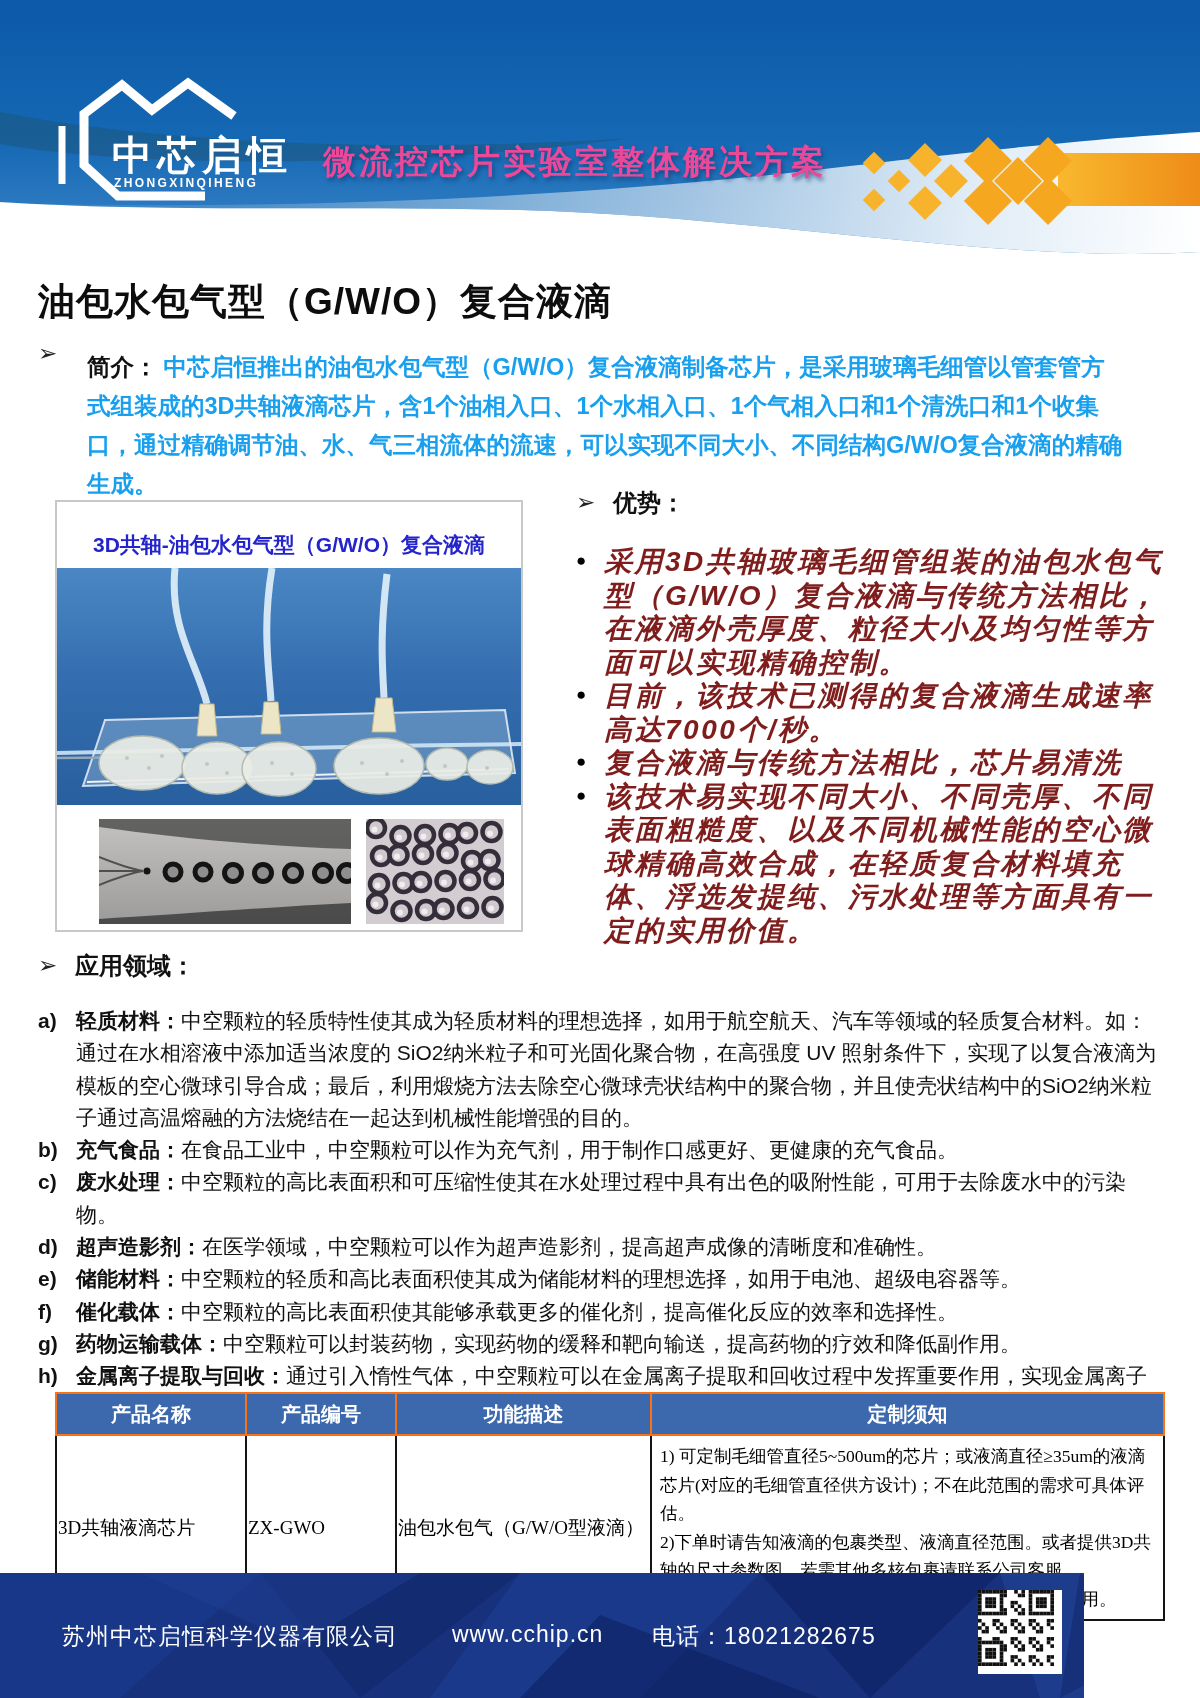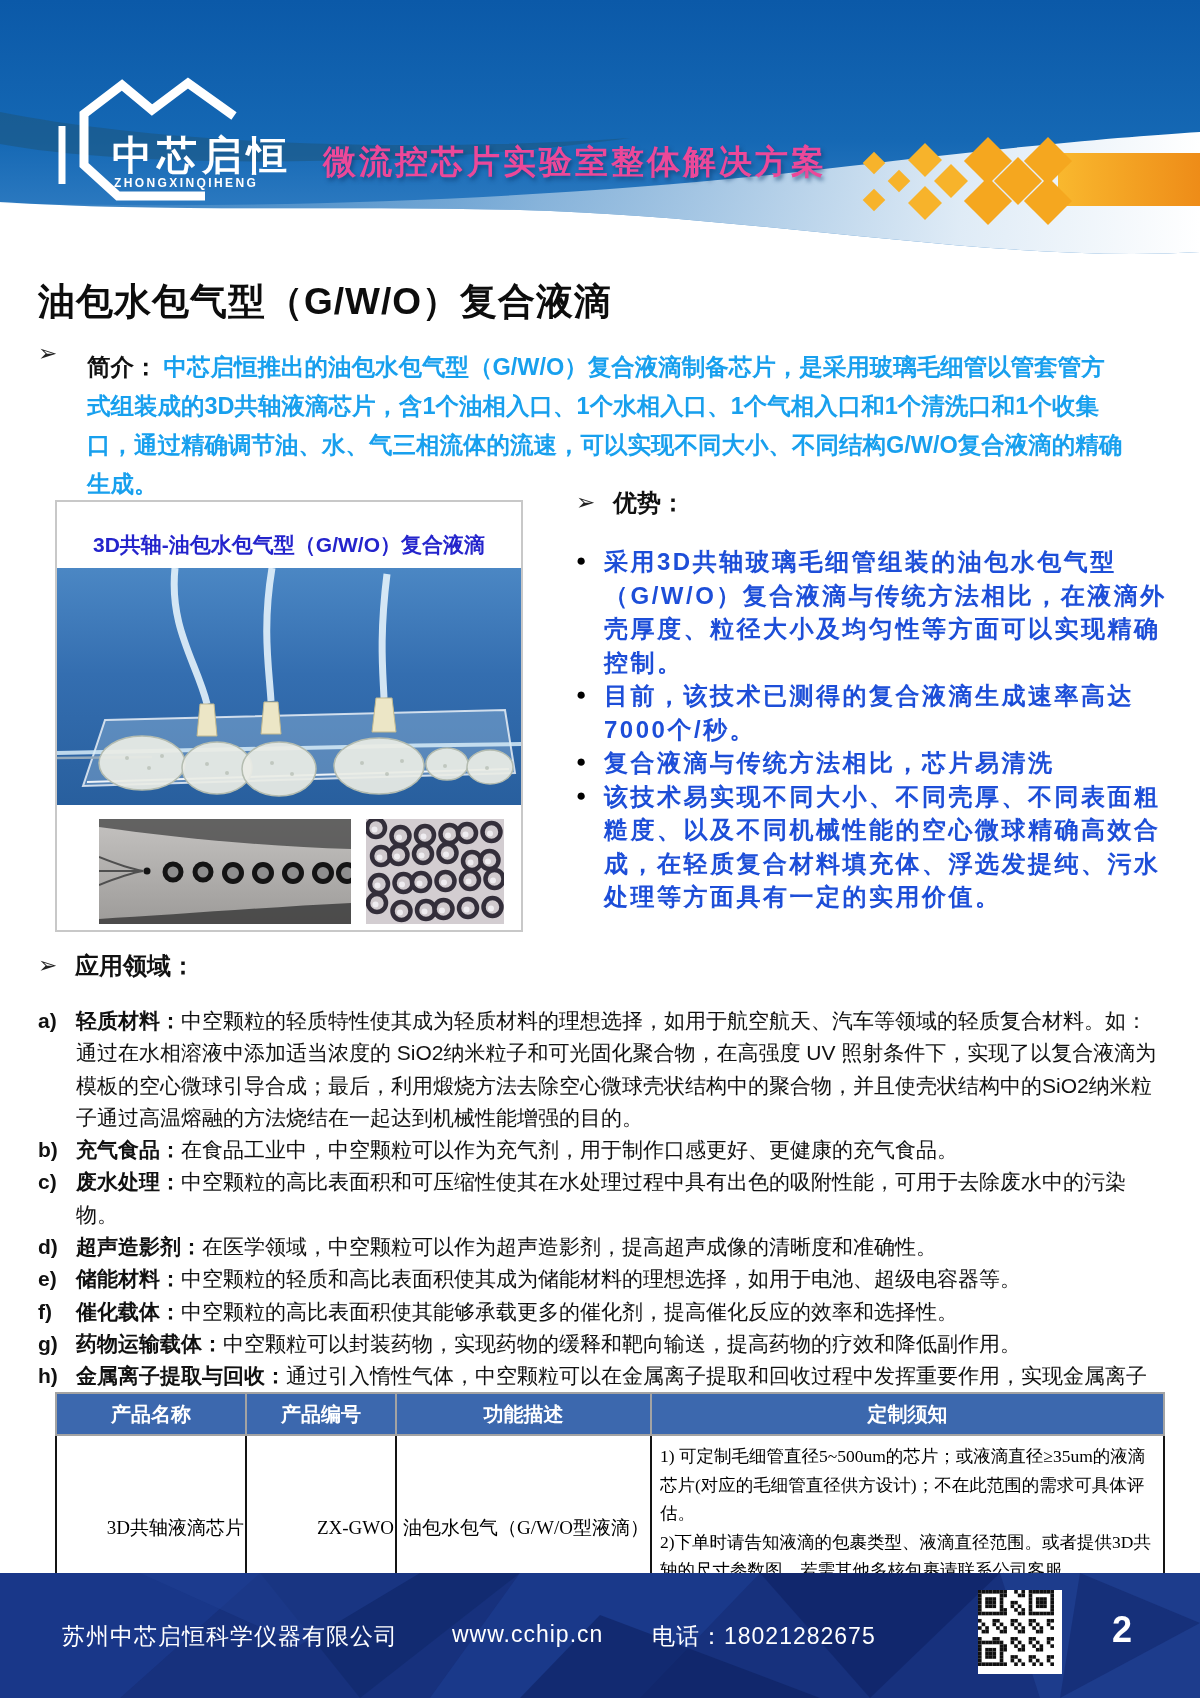--- a/index.html
+++ b/index.html
@@ -25,39 +25,39 @@
   .figure .caption{margin:29px 2px 9px 2px;text-align:center;font-size:21px;font-weight:bold;color:#2424cc;}
   .photo{display:block;margin:0;}
   .grays{display:flex;gap:15px;margin:14px 0 0 42px;}
   
   .adv{position:absolute;left:576px;top:487px;width:600px;}
   .sec-head{display:flex;font-size:24px;font-weight:bold;color:#111;}
   .sec-head .marker{padding-top:2px;}
   .adv ul{list-style:none;margin:26px 0 0 0;padding:0;}
   .adv li{display:flex;}
   .adot{width:28px;flex-shrink:0;font-size:17px;padding-top:6px;color:#000;}
-  .atxt{font-size:24px;font-weight:bold;line-height:33.5px;letter-spacing:2.5px;color:#1d4ed8;}
+  .atxt{font-size:28px;font-weight:bold;line-height:33.5px;letter-spacing:2.5px;color:#7f1d1d;font-style:italic;}
   
   .apps{position:absolute;left:38px;top:950px;width:1128px;}
   .apps .list{margin-top:23px;}
   .app{display:flex;font-size:21px;line-height:32.3px;color:#111;}
   .app .key{width:38px;flex-shrink:0;font-weight:bold;}
   .app .body{flex:1;}
   .app .lbl{font-weight:bold;}
   
   .tblwrap{position:absolute;left:55px;top:1392px;width:1108px;}
   table{border-collapse:collapse;width:1108px;table-layout:fixed;}
-  th{background:#3c68ae;color:#fff;font-size:20px;font-weight:bold;border:2px solid #a3a3a3;height:38px;
+  th{background:#3c68ae;color:#fff;font-size:20px;font-weight:bold;border:2px solid #f97316;height:38px;
      font-family:"Liberation Sans",sans-serif;}
   td{border:2px solid #141414;font-family:"Liberation Serif","DejaVu Serif",serif;color:#000;background:#fff;}
-  td.c{text-align:right;font-size:19px;height:150px;}
+  td.c{text-align:left;font-size:19px;height:150px;}
   td.notes{padding:6px 8px;font-size:17.5px;line-height:28.5px;vertical-align:middle;}
   td.notes div{margin:0;}
   
-  .footer{position:absolute;left:0;top:1573px;width:1200px;height:125px;background:#16307c;overflow:hidden;text-decoration:underline;}
+  .footer{position:absolute;left:0;top:1573px;width:1084px;height:125px;background:#16307c;overflow:hidden;text-decoration:underline;}
   .footer svg{position:absolute;top:0;left:0;}
   .ftxt{position:absolute;top:48px;font-size:23px;color:#fff;letter-spacing:1px;}
   .f-company{left:62px;}
   .f-web{left:452px;}
   .f-phone{left:652px;}
   .qr{position:absolute;left:978px;top:17px;width:84px;height:84px;background:#fff;padding:4px;box-sizing:border-box;}
   .pagenum{position:absolute;left:1092px;top:36px;width:60px;text-align:center;
            font-size:36px;font-weight:bold;color:#fff;}
 </style>
 </head>

